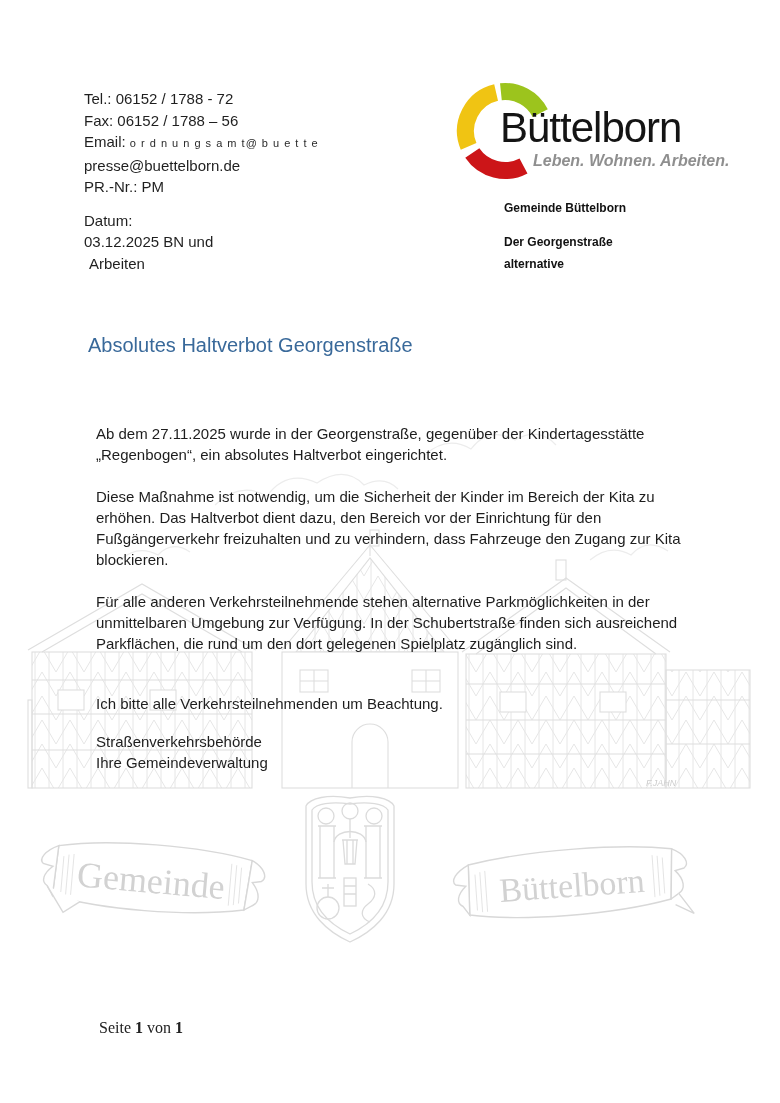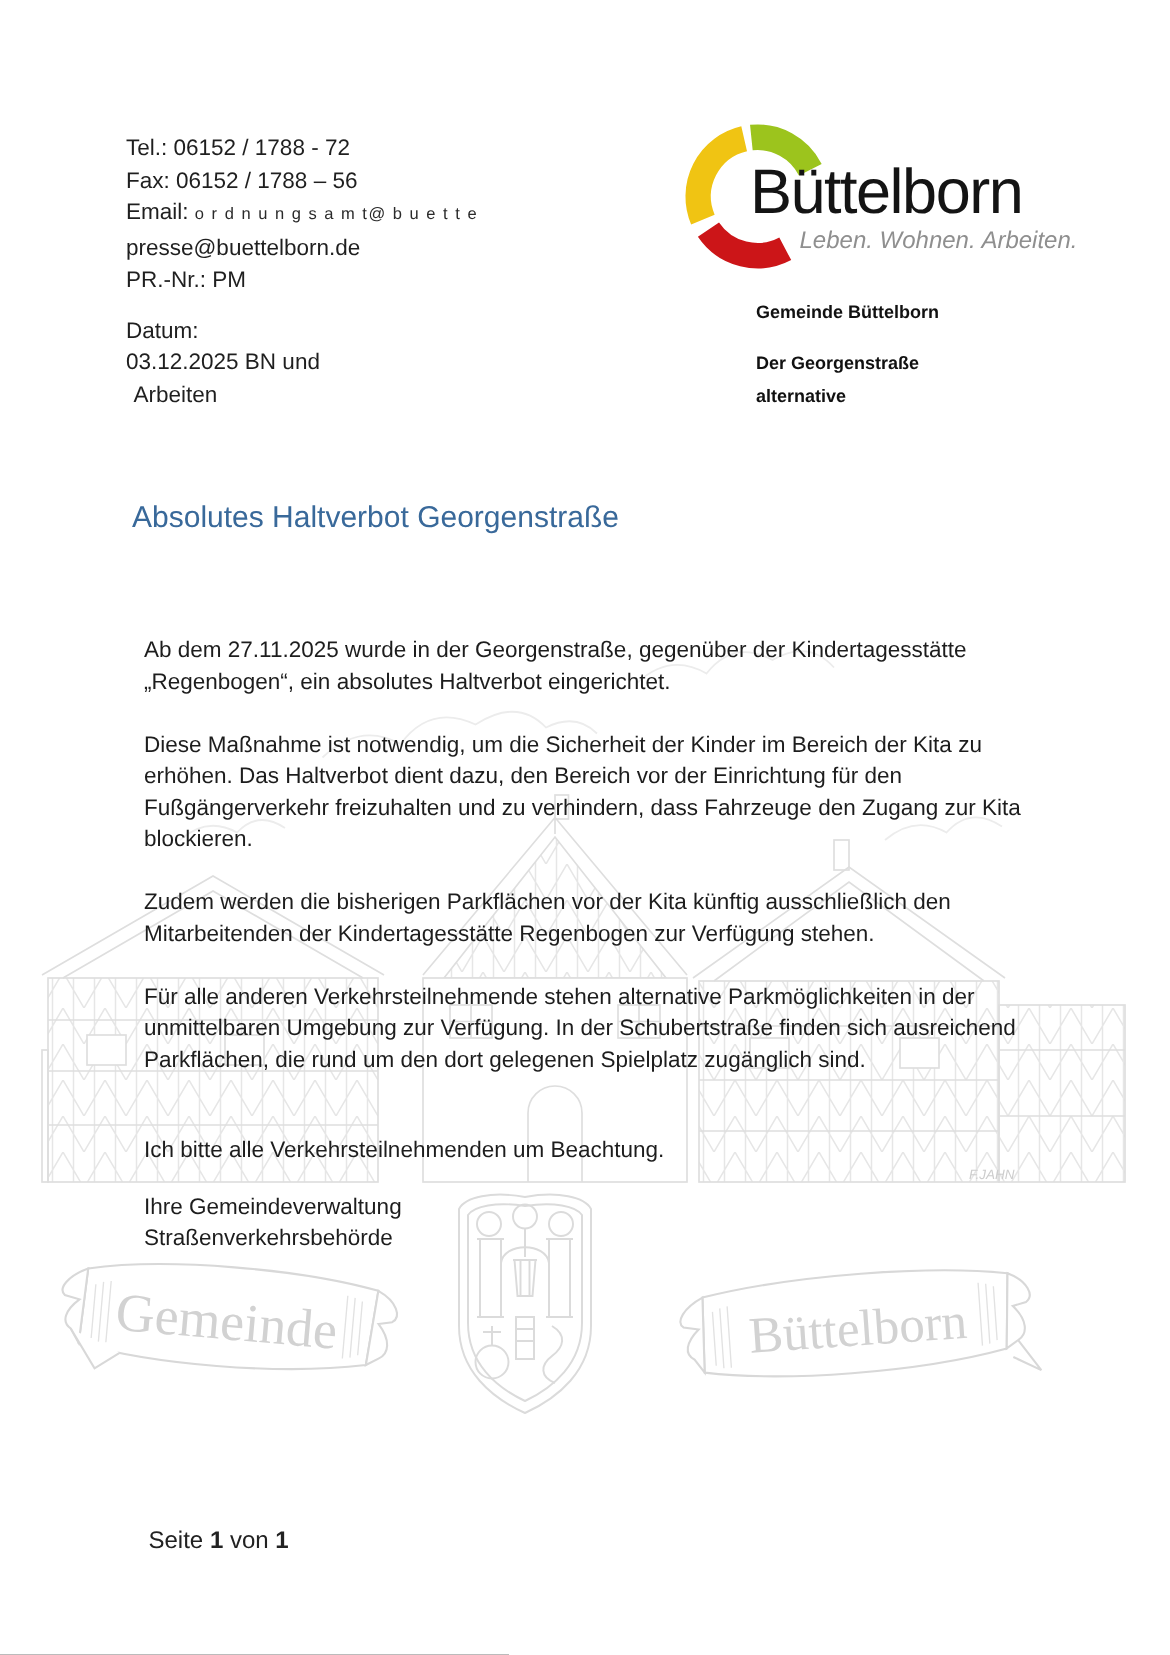--- a/index.html
+++ b/index.html
@@ -19,38 +19,38 @@
   .date-label{width:75px;}
   .date-value{line-height:22px;}
   .date-value .l2{padding-left:5px;}
 
   
   .logo{position:absolute;left:440px;top:78px;width:290px;height:110px;}
   .logo-ring{position:absolute;left:0;top:0;}
   .logo-name{position:absolute;left:46px;top:26px;font-size:42px;font-weight:400;
     letter-spacing:-1px;color:#141414;white-space:nowrap;}
   .logo-tagline{position:absolute;left:79px;top:74px;font-size:16px;font-style:italic;
-    font-weight:400;color:#8f8f8f;white-space:nowrap;}
+    font-weight:700;color:#8f8f8f;white-space:nowrap;}
 
   
   .office{position:absolute;left:490px;top:201px;font-size:12px;font-weight:700;color:#111;}
   .office .l1{margin:0 0 17px 0;}
   .office .l2,.office .l3{line-height:21.5px;}
 
   
   .title{position:absolute;left:74px;top:334px;font-size:20px;color:#39699a;white-space:nowrap;}
 
   
   .body{position:absolute;left:82px;top:423px;width:600px;font-size:15px;line-height:21px;color:#1d1d1d;}
   .body p{margin:0 0 21px 0;}
   .notice{margin-top:39px !important;margin-bottom:17px !important;}
   .signoff{margin:0 !important;}
 
   
-  .footer{position:absolute;left:85px;top:1019px;font-family:Liberation Sans, sans-serif;
+  .footer{position:absolute;left:85px;top:1019px;font-family:Liberation Serif, serif;
     font-size:16px;color:#222;}
   .footer b{font-weight:700;}
 </style>
 </head>
 <body>
 
 <div class="page">
 
   <svg class="wm" viewBox="0 0 780 1103">
     <defs>
@@ -172,22 +172,21 @@
       <div class="l1">Gemeinde Büttelborn</div>
       <div class="l2">Der Georgenstraße</div>
       <div class="l3">alternative</div>
     </div>
 
     <div class="title">Absolutes Haltverbot Georgenstraße</div>
 
     <div class="body">
       <p>Ab dem 27.11.2025 wurde in der Georgenstraße, gegenüber der Kindertagesstätte „Regenbogen“, ein absolutes Haltverbot eingerichtet.</p>
       <p>Diese Maßnahme ist notwendig, um die Sicherheit der Kinder im Bereich der Kita zu erhöhen. Das Haltverbot dient dazu, den Bereich vor der Einrichtung für den Fußgängerverkehr freizuhalten und zu verhindern, dass Fahrzeuge den Zugang zur Kita blockieren.</p>
-      <p>Zudem werden die bisherigen Parkflächen vor der Kita künftig ausschließlich den Mitarbeitenden der Kindertagesstätte Regenbogen zur Verfügung stehen.</p>
       <p>Für alle anderen Verkehrsteilnehmende stehen alternative Parkmöglichkeiten in der unmittelbaren Umgebung zur Verfügung. In der Schubertstraße finden sich ausreichend Parkflächen, die rund um den dort gelegenen Spielplatz zugänglich sind.</p>
       <p class="notice">Ich bitte alle Verkehrsteilnehmenden um Beachtung.</p>
+      <p class="signoff">Straßenverkehrsbehörde</p>
       <p class="signoff">Ihre Gemeindeverwaltung</p>
-      <p class="signoff">Straßenverkehrsbehörde</p>
     </div>
 
     <div class="footer"><span>Seite</span> <b>1</b> <span>von</span> <b>1</b></div>
   </div>
 </div>
 
 </body></html>

